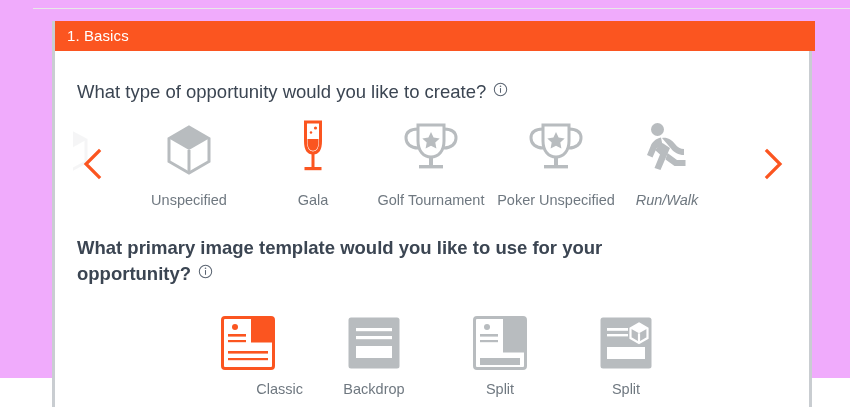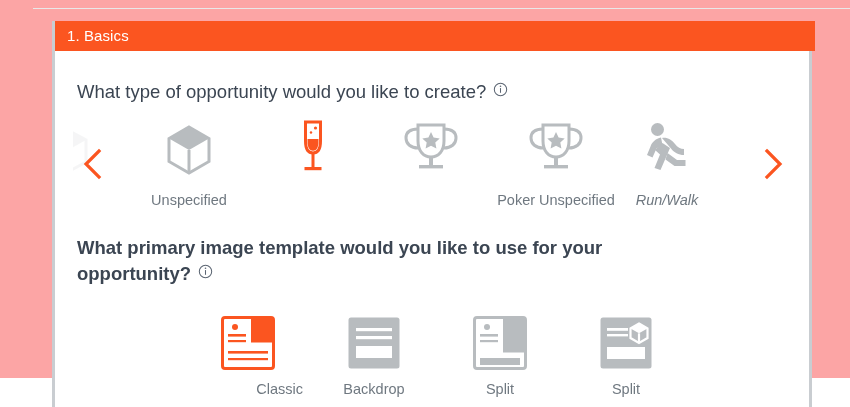--- a/index.html
+++ b/index.html
@@ -1,21 +1,21 @@
 <!DOCTYPE html>
 <html><head>
 <meta charset="utf-8">
 <style>
   html,body{margin:0;padding:0;}
   body{
     width:850px;height:407px;overflow:hidden;background:#ffffff;
     font-family:"Liberation Sans","DejaVu Sans",sans-serif;
     -webkit-font-smoothing:antialiased;
   }
-  .page{position:relative;width:850px;height:378px;background:#fca5a5;}
+  .page{position:relative;width:850px;height:378px;background:#f0abfc;}
 
   .top-rule{position:absolute;left:33px;top:8px;width:817px;height:1px;background:#e8e8e8;}
 
   .panel{
     position:absolute;left:52px;top:21px;width:760px;height:400px;
     background:#fff;border-left:3px solid #c9cdd1;border-right:3px solid #c9cdd1;
     box-sizing:border-box;
   }
   .panel-header{
     position:absolute;left:0;top:0;width:760px;height:30px;background:#fb5520;
@@ -134,33 +134,35 @@
             <div class="ic">
               <svg width="34" height="58" viewBox="0 0 34 58">
                 <path d="M9.5 3 H24.5 V22 C24.5 30.5 21.5 34 17 34 C12.5 34 9.5 30.5 9.5 22 Z" fill="none" stroke="#fb5520" stroke-width="3"></path>
                 <path d="M11.5 20 H22.5 V22 C22.5 29 20.3 31.7 17 31.7 C13.7 31.7 11.5 29 11.5 22 Z" fill="#fb5520"></path>
                 <circle cx="19.5" cy="9" r="1.6" fill="#fb5520"></circle>
                 <circle cx="15" cy="13.5" r="1.2" fill="#fb5520"></circle>
                 <rect x="15.5" y="34" width="3" height="14" fill="#fb5520"></rect>
                 <rect x="8.5" y="48" width="17" height="3.2" fill="#fb5520"></rect>
               </svg>
             </div>
+            <div class="lb">Gala</div>
           </div>
 
           <div class="opt" style="left:254px;">
             <div class="ic">
               <svg width="62" height="56" viewBox="0 0 62 56">
                 <path d="M18 4 H44 V20 C44 30 38.5 36 31 36 C23.5 36 18 30 18 20 Z" fill="none" stroke="#b8bcbf" stroke-width="3"></path>
                 <path d="M18 8 C9 8 6 12 6 17 C6 23 11 27 18 27" fill="none" stroke="#b8bcbf" stroke-width="3"></path>
                 <path d="M44 8 C53 8 56 12 56 17 C56 23 51 27 44 27" fill="none" stroke="#b8bcbf" stroke-width="3"></path>
                 <path d="M31 11 L33.6 16.6 L39.7 17.4 L35.3 21.6 L36.4 27.6 L31 24.7 L25.6 27.6 L26.7 21.6 L22.3 17.4 L28.4 16.6 Z" fill="#b8bcbf"></path>
                 <rect x="29" y="36" width="4" height="8" fill="#b8bcbf"></rect>
                 <rect x="19" y="44" width="24" height="3.4" fill="#b8bcbf"></rect>
               </svg>
             </div>
+            <div class="lb">Golf Tournament</div>
           </div>
 
           <div class="opt" style="left:379px;">
             <div class="ic">
               <svg width="62" height="56" viewBox="0 0 62 56">
                 <path d="M18 4 H44 V20 C44 30 38.5 36 31 36 C23.5 36 18 30 18 20 Z" fill="none" stroke="#b8bcbf" stroke-width="3"></path>
                 <path d="M18 8 C9 8 6 12 6 17 C6 23 11 27 18 27" fill="none" stroke="#b8bcbf" stroke-width="3"></path>
                 <path d="M44 8 C53 8 56 12 56 17 C56 23 51 27 44 27" fill="none" stroke="#b8bcbf" stroke-width="3"></path>
                 <path d="M31 11 L33.6 16.6 L39.7 17.4 L35.3 21.6 L36.4 27.6 L31 24.7 L25.6 27.6 L26.7 21.6 L22.3 17.4 L28.4 16.6 Z" fill="#b8bcbf"></path>
                 <rect x="29" y="36" width="4" height="8" fill="#b8bcbf"></rect>

